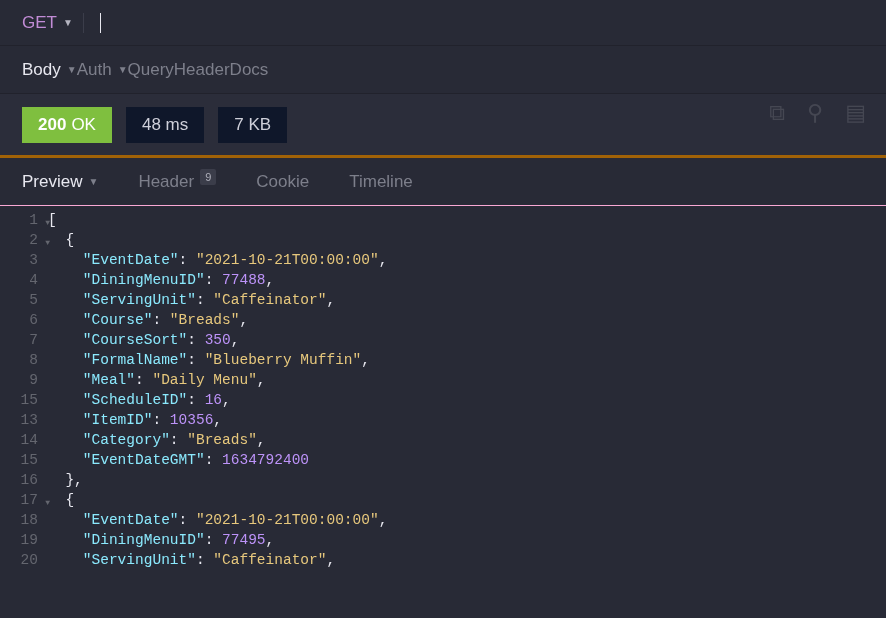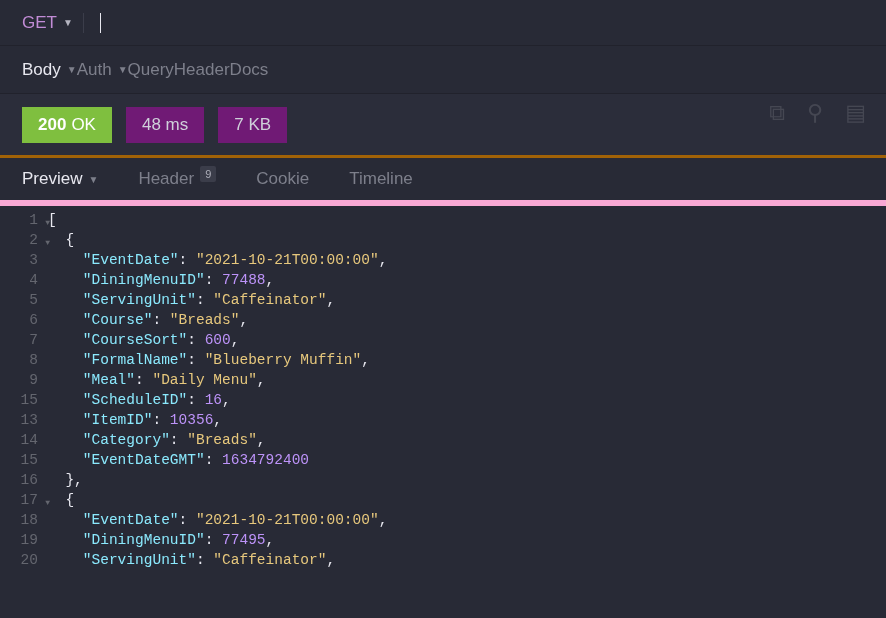--- a/index.html
+++ b/index.html
@@ -15,27 +15,27 @@
   .cursor-bar { display:inline-block; width:1px; height:20px; background:#e8e8f0; margin-right:1px; vertical-align:middle;}
 
   
   .req-tabs { display: flex; align-items: center; height: 48px; border-bottom: 1px solid #21222c; padding: 0 22px; font-size: 17px; }
   .req-tab { color: #7d7f8b; cursor: pointer; display:flex;align-items:center;gap:6px;}
   .req-tab.active { color: #e8e8f0; }
   .req-tab .chev { font-size: 10px; color: #7d7f8b; }
 
   
   .status-row { display: flex; align-items: center; gap: 14px; height: 64px; padding: 0 22px; border-bottom: 3px solid #a16207; position:relative; background:#2b2d3a; }
-  .chip { height: 36px; display:flex; align-items:center; padding: 0 16px; font-size: 17px; background:#701a75; color:#cfd0da; }
+  .chip { height: 36px; display:flex; align-items:center; padding: 0 16px; font-size: 17px; background:#0f172a; color:#cfd0da; }
   .chip.ok { background:#7fbf3f; color:#fff; font-weight:400;}
   .chip.ok b { font-weight:600; margin-right:5px;}
   .ghost-icons { position:absolute; right:20px; top:6px; display:flex; gap:22px; opacity:0.12; font-size:22px; color:#fff;}
 
   
-  .resp-tabs { display:flex; height:48px; padding:0 22px; border-bottom:6px solid #f9a8d4; gap:40px; font-size:17px; }
+  .resp-tabs { display:flex; height:48px; padding:0 22px; border-bottom:1px solid #f9a8d4; gap:40px; font-size:17px; }
   .resp-tab { color:#7d7f8b; cursor:pointer; display:flex;align-items:center;gap:6px;}
   .resp-tab.active { color:#e8e8f0; }
   .badge { background:#3b3d4a; color:#adaeb9; font-size:11px; padding:1px 5px; border-radius:2px; line-height:14px; position:relative; top:-5px;}
   .resp-tab .chev{font-size:10px;color:#7d7f8b;}
 
   
   .code-wrap { flex:1; overflow:hidden; background:#282a36; position:relative; }
   .code { font-family: Consolas, "Courier New", monospace; font-size:14.5px; line-height:20px; padding:4px 0; }
   .line { display:flex; }
   .gut { width:48px; text-align:right; padding-right:10px; color:#64666f; user-select:none; position:relative;}
@@ -132,21 +132,21 @@
         <div class="line">
           <div class="gut">5</div>
           <div class="src">    <span class="k">"ServingUnit"</span><span class="p">: </span><span class="s">"Caffeinator"</span><span class="p">,</span></div>
         </div>
         <div class="line">
           <div class="gut">6</div>
           <div class="src">    <span class="k">"Course"</span><span class="p">: </span><span class="s">"Breads"</span><span class="p">,</span></div>
         </div>
         <div class="line">
           <div class="gut">7</div>
-          <div class="src">    <span class="k">"CourseSort"</span><span class="p">: </span><span class="n">600</span><span class="p">,</span></div>
+          <div class="src">    <span class="k">"CourseSort"</span><span class="p">: </span><span class="n">350</span><span class="p">,</span></div>
         </div>
         <div class="line">
           <div class="gut">8</div>
           <div class="src">    <span class="k">"FormalName"</span><span class="p">: </span><span class="s">"Blueberry Muffin"</span><span class="p">,</span></div>
         </div>
         <div class="line">
           <div class="gut">9</div>
           <div class="src">    <span class="k">"Meal"</span><span class="p">: </span><span class="s">"Daily Menu"</span><span class="p">,</span></div>
         </div>
         <div class="line">

